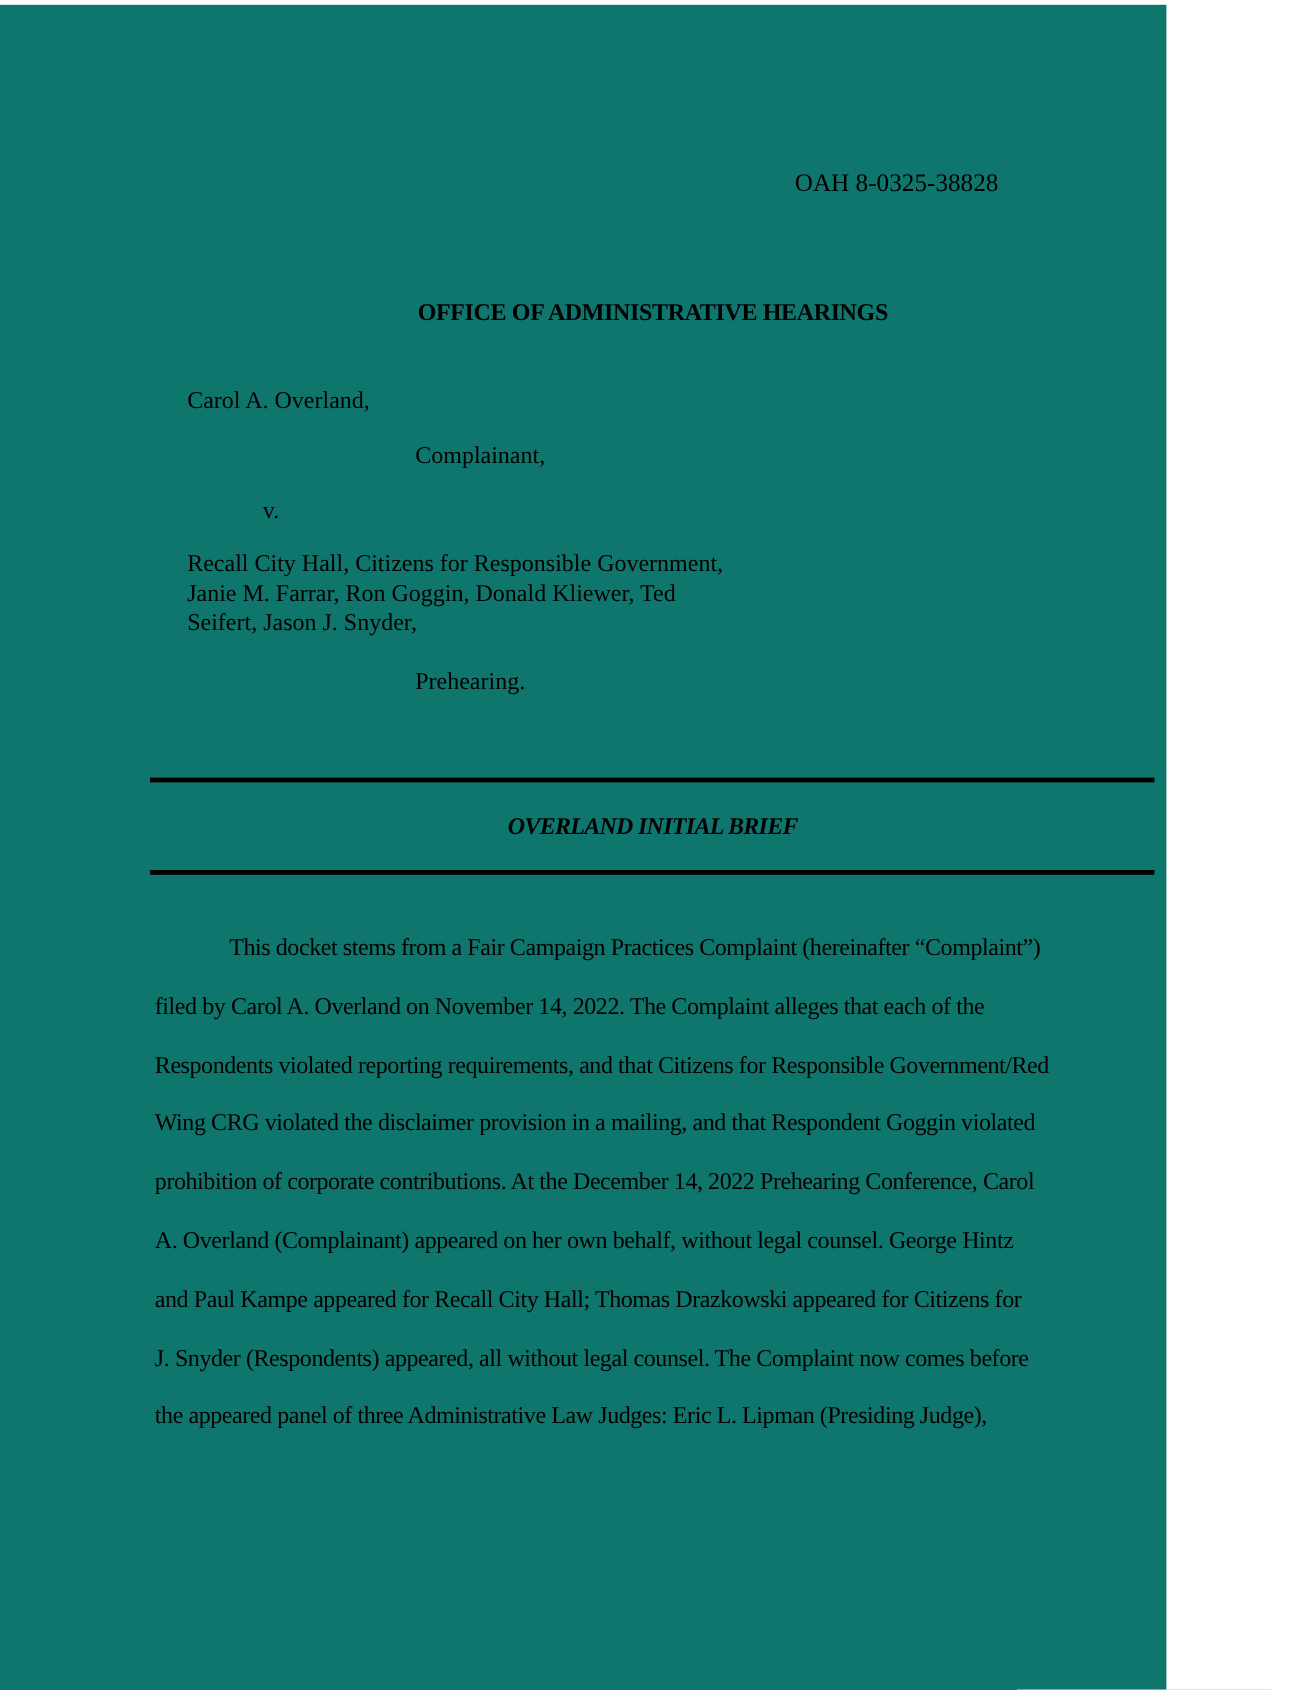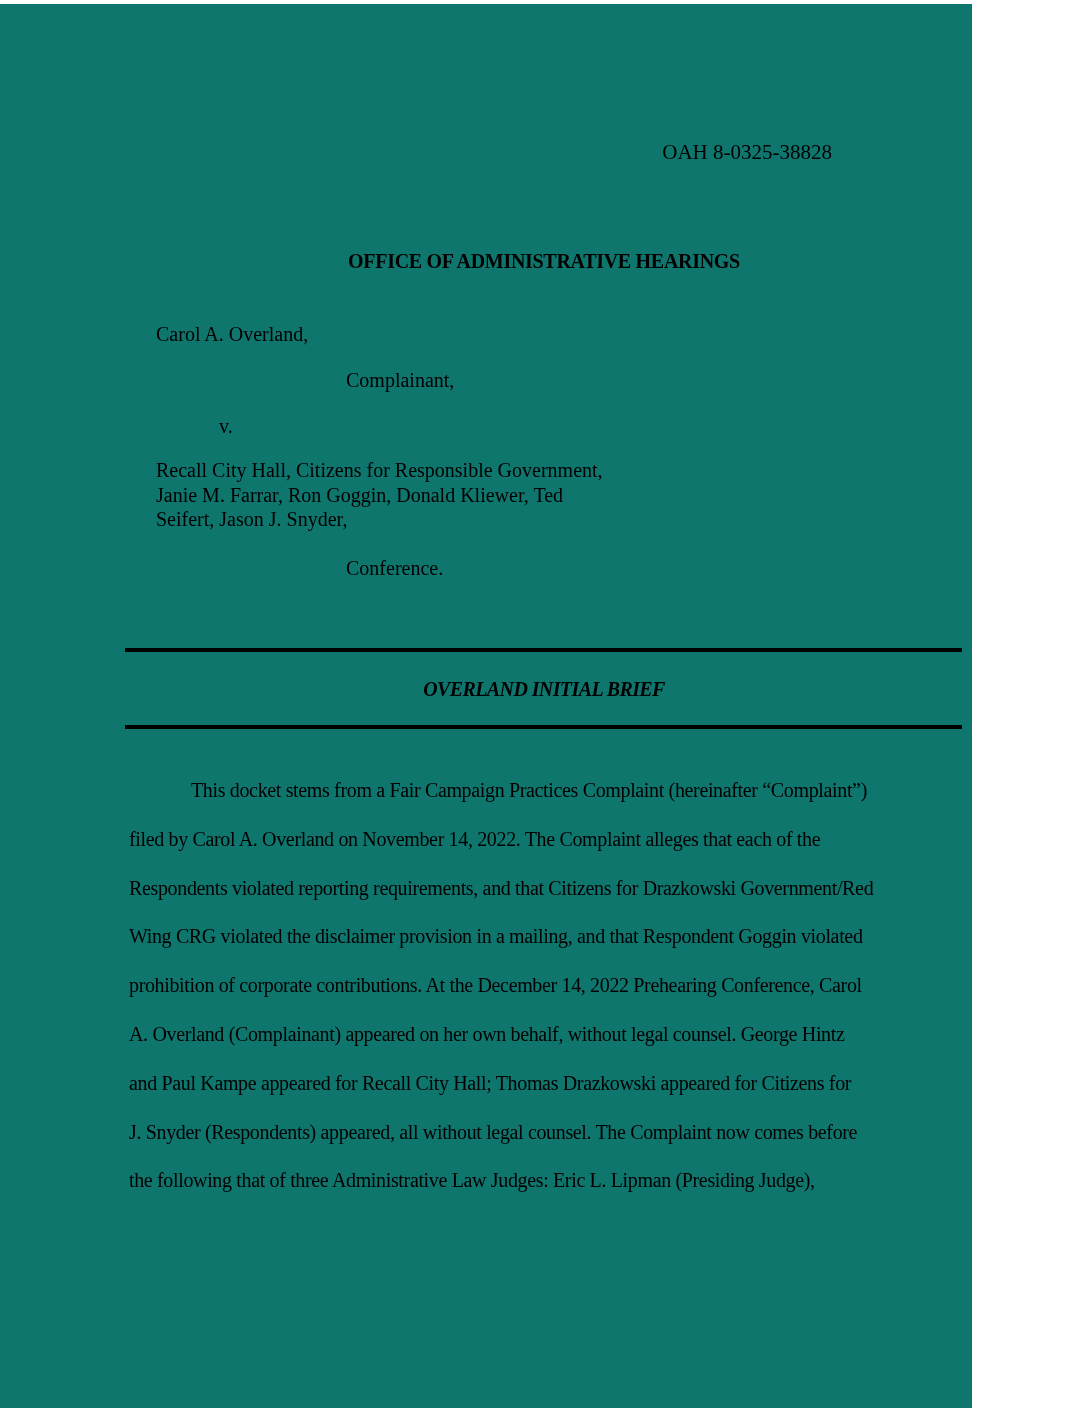--- a/index.html
+++ b/index.html
@@ -84,31 +84,31 @@
 <div class="page">
 
   <div class="abs docket">OAH 8-0325-38828</div>
 
   <div class="abs heading h2">OFFICE OF ADMINISTRATIVE HEARINGS</div>
 
   <div class="abs caption complainant-name">Carol A. Overland,</div>
   <div class="abs caption complainant-role">Complainant,</div>
   <div class="abs caption versus">v.</div>
   <div class="abs caption respondents-names">Recall City Hall, Citizens for Responsible Government, Janie M. Farrar, Ron Goggin, Donald Kliewer, Ted Seifert, Jason J. Snyder,</div>
-  <div class="abs caption respondents-role">Conference.</div>
+  <div class="abs caption respondents-role">Prehearing.</div>
 
   <div class="rule rule-top"></div>
   <div class="abs brief-title">OVERLAND INITIAL BRIEF</div>
   <div class="rule rule-bottom"></div>
 
   <div class="body-text">
     <div class="body-line indent">This docket stems from a Fair Campaign Practices Complaint (hereinafter “Complaint”)</div>
     <div class="body-line">filed by Carol A. Overland on November 14, 2022. The Complaint alleges that each of the</div>
-    <div class="body-line">Respondents violated reporting requirements, and that Citizens for Drazkowski Government/Red</div>
+    <div class="body-line">Respondents violated reporting requirements, and that Citizens for Responsible Government/Red</div>
     <div class="body-line">Wing CRG violated the disclaimer provision in a mailing, and that Respondent Goggin violated</div>
     <div class="body-line">prohibition of corporate contributions. At the December 14, 2022 Prehearing Conference, Carol</div>
     <div class="body-line">A. Overland (Complainant) appeared on her own behalf, without legal counsel. George Hintz</div>
     <div class="body-line">and Paul Kampe appeared for Recall City Hall; Thomas Drazkowski appeared for Citizens for</div>
     <div class="body-line">J. Snyder (Respondents) appeared, all without legal counsel. The Complaint now comes before</div>
-    <div class="body-line">the following that of three Administrative Law Judges: Eric L. Lipman (Presiding Judge),</div>
+    <div class="body-line">the appeared panel of three Administrative Law Judges: Eric L. Lipman (Presiding Judge),</div>
   </div>
 
 </div>
 
 </body></html>

